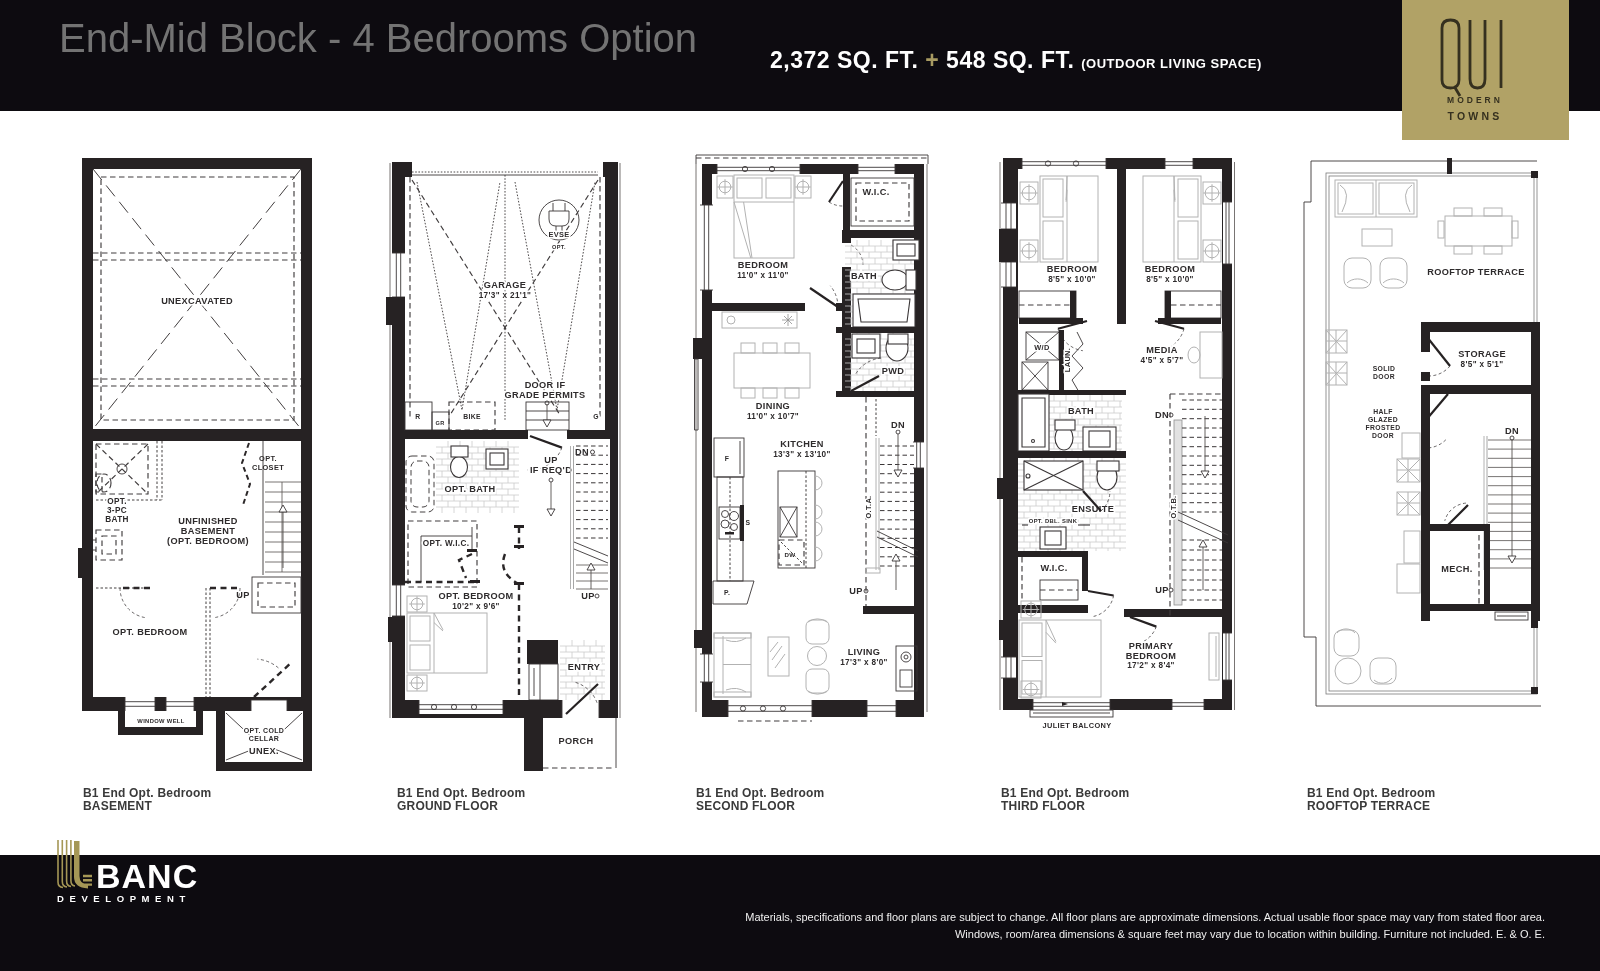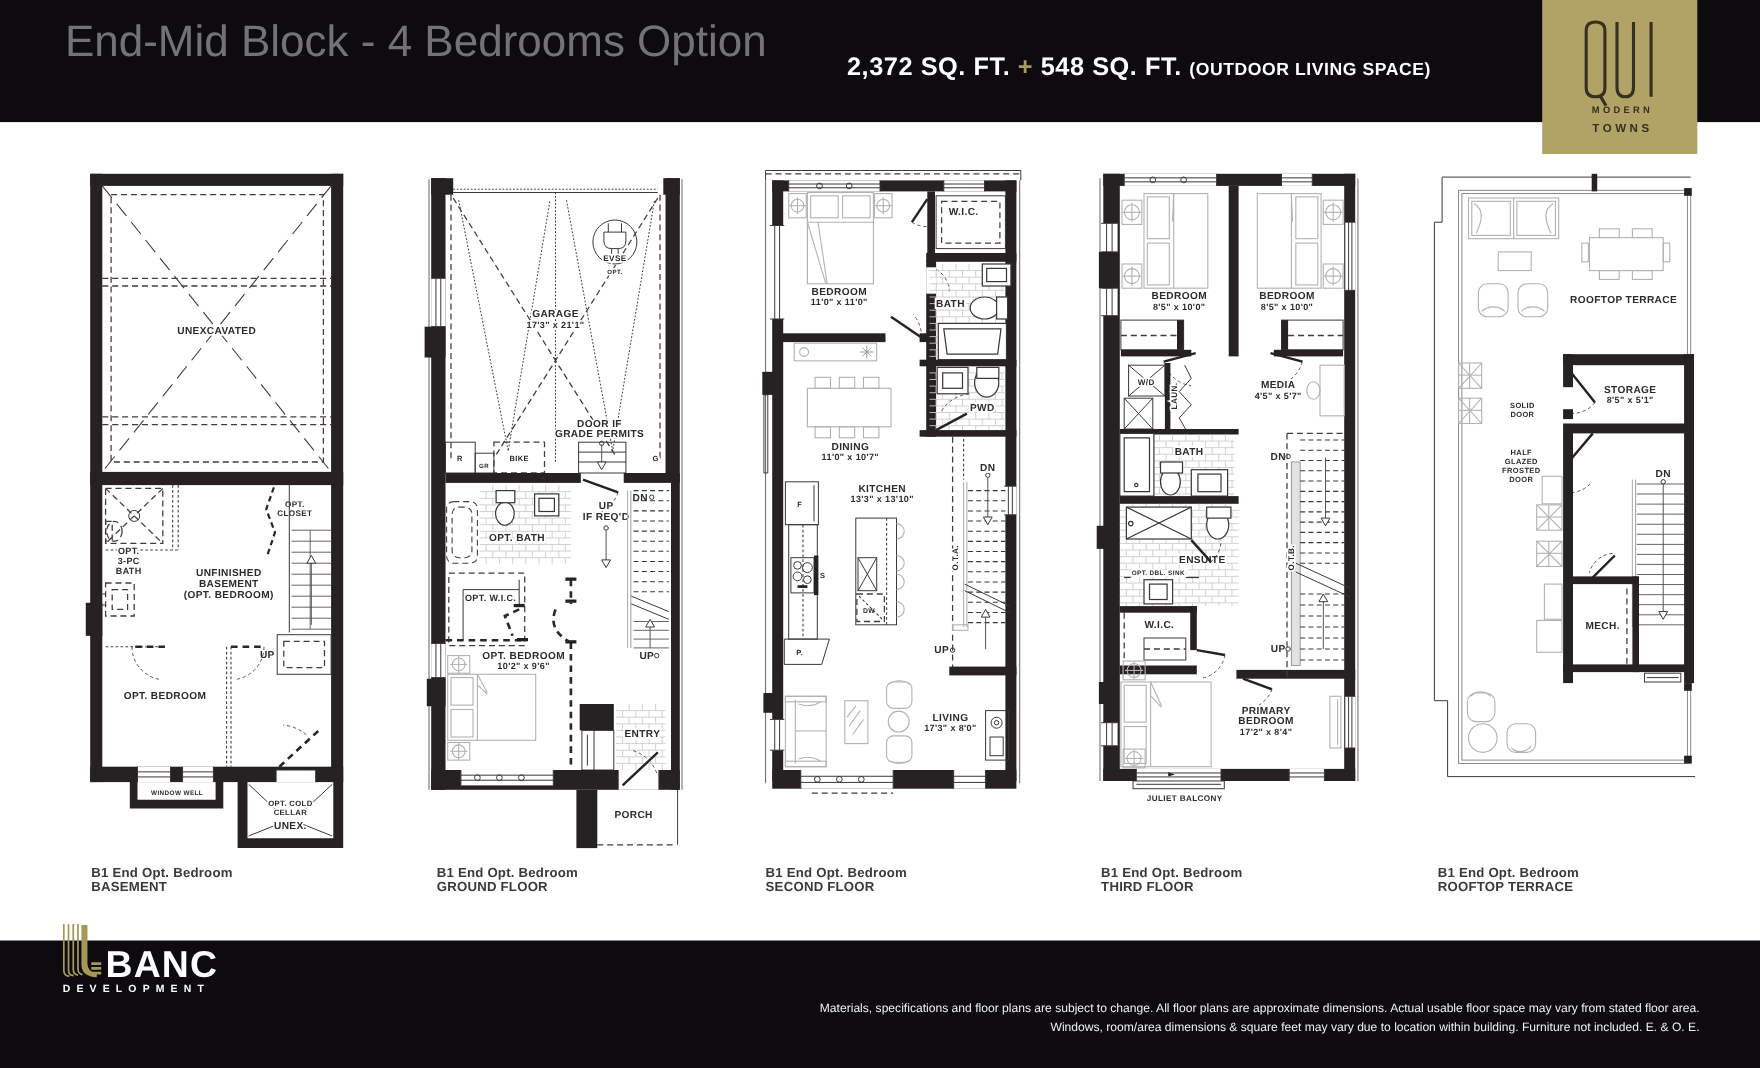--- a/index.html
+++ b/index.html
@@ -30,23 +30,23 @@
   .rl { stroke:#7a7a7a; stroke-width:0.8; fill:none; }
   .hb { stroke:#cccccc; stroke-width:0.8; fill:none; }
 </style>
 </head>
 <body>
 
 <div class="abs" style="left:0;top:0;width:1600px;height:111px;background:#0d0b10;"></div>
 
 <div class="abs" style="left:59px;top:16px;color:#737373;font-size:40px;font-weight:normal;letter-spacing:0px;">End-Mid Block - 4 Bedrooms Option</div>
 
-<div class="abs" style="left:770px;top:47px;color:#ffffff;font-size:23px;font-weight:bold;letter-spacing:0.5px;">2,372 SQ. FT. <span style="color:#a89b62;">+</span> 548 SQ. FT. <span style="font-size:16px;">(OUTDOOR LIVING SPACE)</span></div>
+<div class="abs" style="left:770px;top:47px;color:#ffffff;font-size:23px;font-weight:bold;letter-spacing:0.5px;">2,372 SQ. FT. <span style="color:#a89b62;">+</span> 548 SQ. FT. <span style="font-size:13px;">(OUTDOOR LIVING SPACE)</span></div>
 
-<div class="abs" style="left:1402px;top:0;width:141px;height:140px;background:#b1a266;">
+<div class="abs" style="left:1402px;top:0;width:167px;height:140px;background:#b1a266;">
 <svg width="141" height="140" viewBox="0 0 141 140">
 
   <g fill="none" stroke="#35301f" stroke-width="2.8">
     <path d="M40,28 Q40,20 48.5,20 Q57,20 57,28 L57,80 Q57,88 48.5,88 Q40,88 40,80 Z M52,86 L58,96"></path>
 
     <path d="M68,20 L68,79 Q68,88 75.5,88 Q83,88 83,79 L83,20"></path>
 
     <path d="M99,20 L99,88"></path>
   </g>
 

